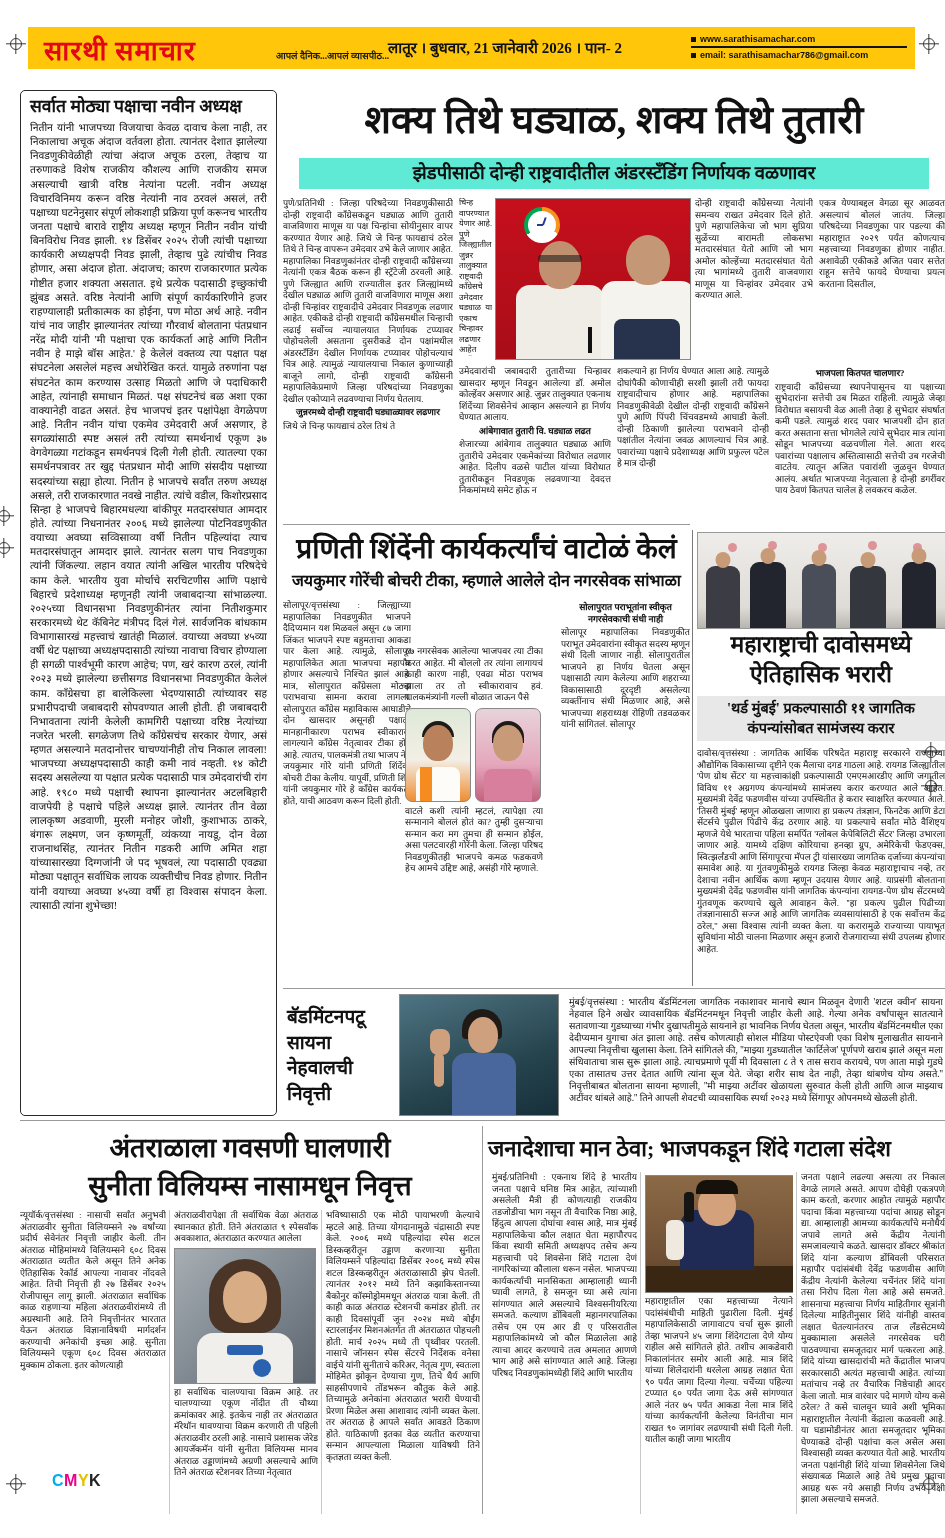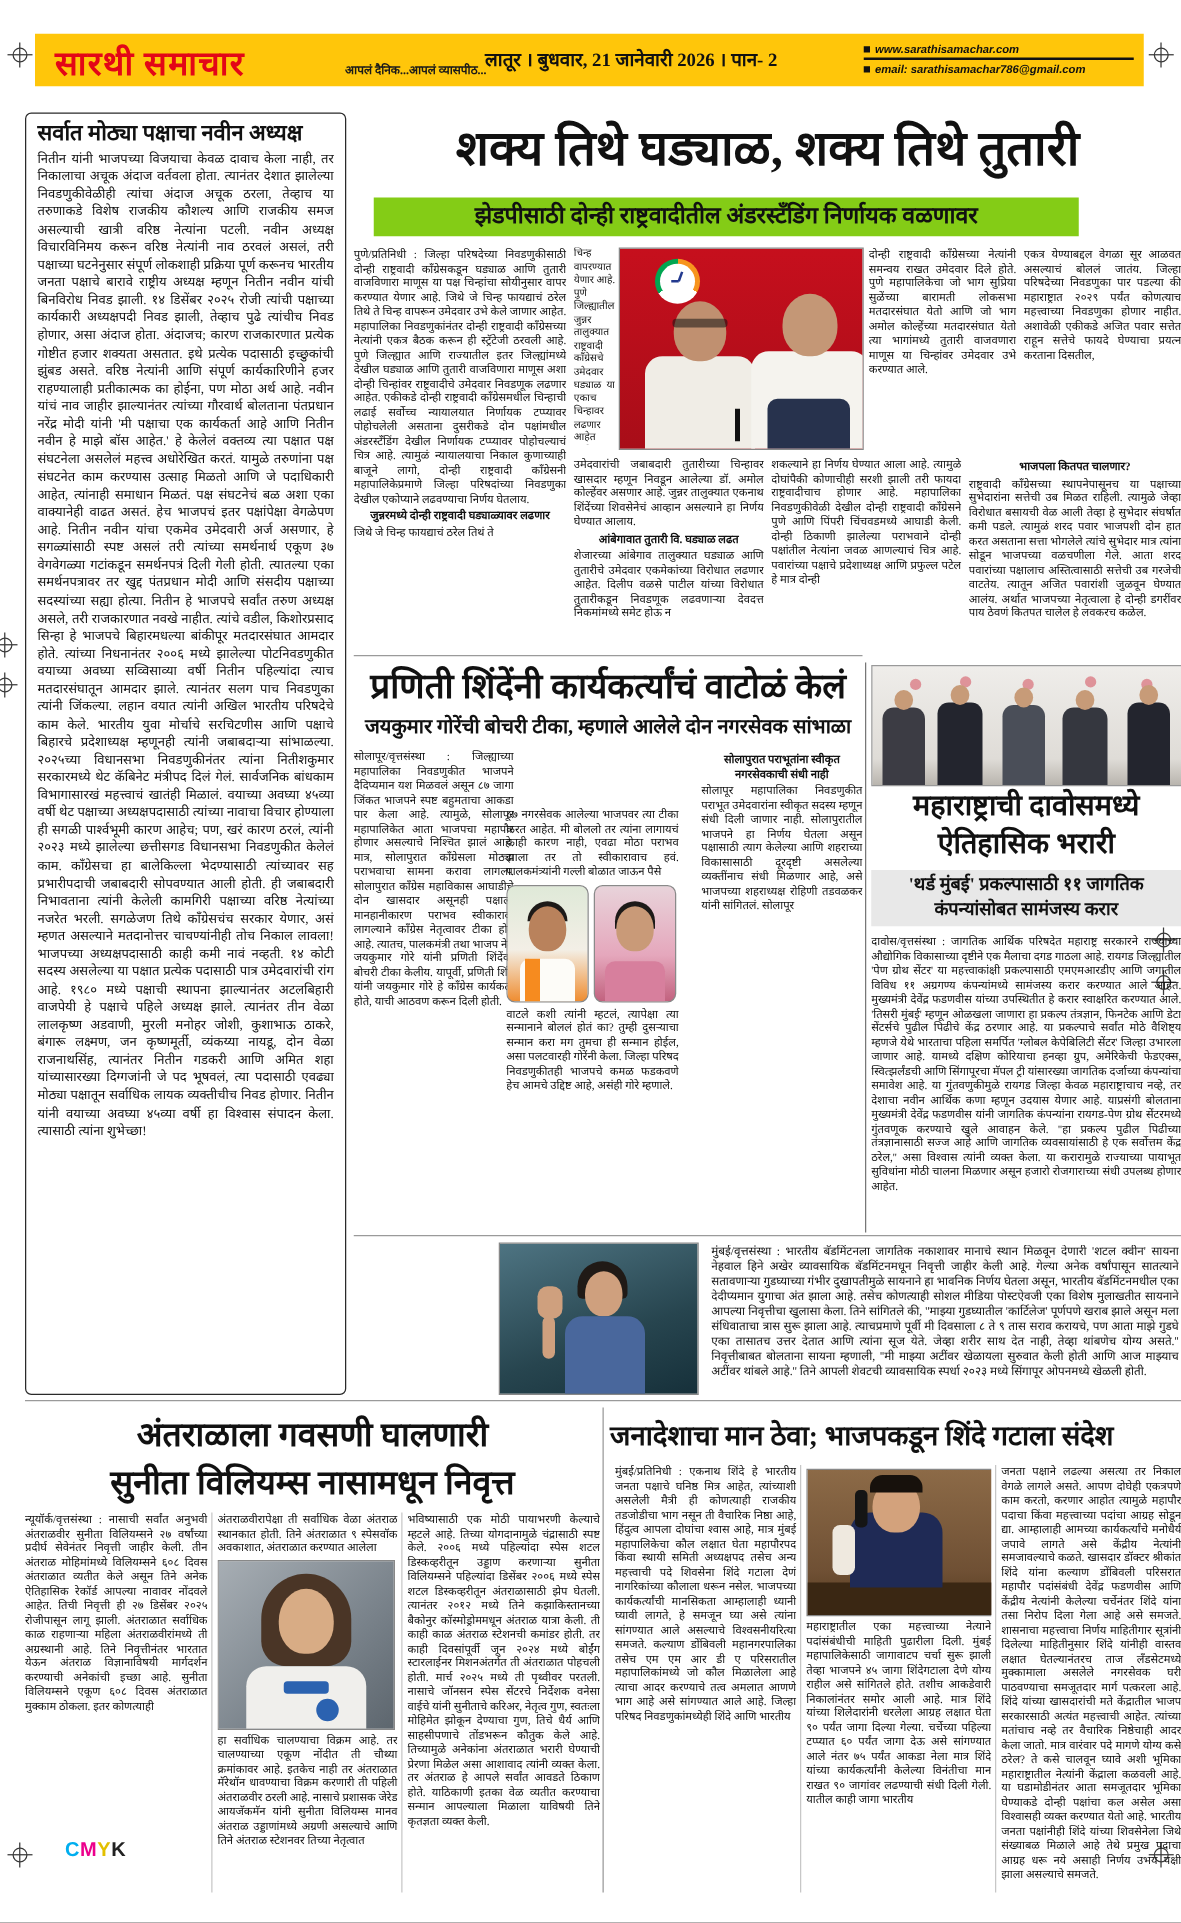--- a/index.html
+++ b/index.html
@@ -10,39 +10,39 @@
   .bt{font-size:9px;line-height:1.28;text-align:justify;}
   .bt10{font-size:10.4px;line-height:1.36;text-align:justify;}
   .inhead{display:block;font-weight:bold;text-align:center;margin:2px 0;}
   .hairline{background:#9a9a9a;}
   
   #masthead{left:28px;top:27px;width:887px;height:42px;background:#ffc60a;}
   #brand{position:absolute;left:16px;top:4px;font-size:27px;font-weight:bold;color:#e30617;
          font-family:"Liberation Serif",serif;letter-spacing:1px;}
   #tagline{position:absolute;left:248px;top:22px;font-size:9.5px;font-weight:bold;color:#1a1a1a;}
   #dateline{position:absolute;left:312px;top:10px;width:330px;text-align:center;font-size:15px;font-weight:bold;color:#111;}
-  #mh-contact{position:absolute;right:8px;top:5px;width:216px;font-family:"Liberation Sans",sans-serif;font-style:italic;}
+  #mh-contact{position:absolute;right:8px;top:5px;width:216px;font-family:"Liberation Sans",sans-serif;}
   #mh-contact .row{font-size:9px;font-weight:bold;color:#111;padding:2px 0;}
   #mh-contact .row:first-child{border-bottom:2px solid #111;}
   #mh-contact .sq{display:inline-block;width:5px;height:5px;background:#111;margin-right:4px;}
   .cmyk{position:absolute;font-family:"Liberation Sans",sans-serif;font-weight:bold;font-size:16px;letter-spacing:.5px;}
   .cmyk .c{color:#00aeef}.cmyk .m{color:#ec008c}.cmyk .y{color:#e3c000}.cmyk .k{color:#222}
   
   .reg{position:absolute;width:20px;height:20px;}
   .reg::before{content:"";position:absolute;left:50%;top:0;bottom:0;width:1.4px;background:#3a3a3a;transform:translateX(-50%);}
   .reg::after{content:"";position:absolute;top:50%;left:0;right:0;height:1.4px;background:#3a3a3a;transform:translateY(-50%);}
   .reg i{position:absolute;inset:4px;border:1.4px solid #3a3a3a;border-radius:50%;}
   
   #editorial{left:20px;top:90px;width:257px;height:1026px;border:1.2px solid #2a2a2a;border-radius:5px;padding:0 9px;box-sizing:border-box;}
   #edit-header{text-align:center;font-size:33px;font-weight:bold;font-style:italic;margin:2px 10px 6px;
                border-bottom:3px solid #111;padding-bottom:2px;}
   #edit-title{font-size:17.5px;font-weight:bold;margin:2px 0 4px;}
   
   #lead-headline{left:283px;top:88px;width:662px;height:64px;font-size:39px;font-weight:bold;text-align:center;line-height:64px;white-space:nowrap;}
-  #lead-subbar{left:299px;top:158px;width:564px;height:31px;background:#84cc16;text-align:center;
+  #lead-subbar{left:299px;top:158px;width:630px;height:31px;background:#5eead4;text-align:center;
                font-size:18.5px;font-weight:bold;line-height:31px;}
   
   .ph{position:absolute;overflow:hidden;}
   #ph-pawar{background:linear-gradient(180deg,#c60f1d 0%,#a80d18 100%);border:1px solid #888;}
   .figure{position:absolute;bottom:0;}
   .fhead{position:absolute;left:50%;transform:translateX(-50%);border-radius:50% 50% 46% 46%;background:#c69b77;}
   .fbody{position:absolute;bottom:0;left:50%;transform:translateX(-50%);border-radius:14px 14px 0 0;}
   .clocklogo{position:absolute;border-radius:50%;background:conic-gradient(#f7941d 0 33%,#ffffff 33% 66%,#00a651 66% 100%);}
   .clocklogo i{position:absolute;inset:4px;background:#fff;border-radius:50%;}
   .clocklogo b{position:absolute;left:50%;top:50%;width:2px;height:8px;background:#233a8f;transform-origin:50% 0;}
@@ -219,20 +219,21 @@
     <div class="dfig" style="left:204px;width:34px;height:66px;">
         <i></i>
       </div>
   </div>
   <div id="dv-headline" class="abs">महाराष्ट्राची दावोसमध्ये ऐतिहासिक भरारी</div>
   <div id="dv-subbar" class="abs">'थर्ड मुंबई' प्रकल्पासाठी ११ जागतिक कंपन्यांसोबत सामंजस्य करार</div>
   <div class="abs clip bt" style="left:697px;top:748px;width:248px;height:236px;">दावोस/वृत्तसंस्था : जागतिक आर्थिक परिषदेत महाराष्ट्र सरकारने राज्याच्या औद्योगिक विकासाच्या दृष्टीने एक मैलाचा दगड गाठला आहे. रायगड जिल्ह्यातील 'पेण ग्रोथ सेंटर' या महत्त्वाकांक्षी प्रकल्पासाठी एमएमआरडीए आणि जगातील विविध ११ अग्रगण्य कंपन्यांमध्ये सामंजस्य करार करण्यात आले आहेत. मुख्यमंत्री देवेंद्र फडणवीस यांच्या उपस्थितीत हे करार स्वाक्षरित करण्यात आले. 'तिसरी मुंबई' म्हणून ओळखला जाणारा हा प्रकल्प तंत्रज्ञान, फिनटेक आणि डेटा सेंटर्सचे पुढील पिढीचे केंद्र ठरणार आहे. या प्रकल्पाचे सर्वांत मोठे वैशिष्ट्य म्हणजे येथे भारताचा पहिला समर्पित 'ग्लोबल केपेबिलिटी सेंटर' जिल्हा उभारला जाणार आहे. यामध्ये दक्षिण कोरियाचा हनव्हा ग्रुप, अमेरिकेची फेडएक्स, स्वित्झर्लंडची आणि सिंगापूरचा मॅपल ट्री यांसारख्या जागतिक दर्जाच्या कंपन्यांचा समावेश आहे. या गुंतवणुकीमुळे रायगड जिल्हा केवळ महाराष्ट्राचाच नव्हे, तर देशाचा नवीन आर्थिक कणा म्हणून उदयास येणार आहे. याप्रसंगी बोलताना मुख्यमंत्री देवेंद्र फडणवीस यांनी जागतिक कंपन्यांना रायगड-पेण ग्रोथ सेंटरमध्ये गुंतवणूक करण्याचे खुले आवाहन केले. ''हा प्रकल्प पुढील पिढीच्या तंत्रज्ञानासाठी सज्ज आहे आणि जागतिक व्यवसायांसाठी हे एक सर्वोत्तम केंद्र ठरेल,'' असा विश्वास त्यांनी व्यक्त केला. या करारामुळे राज्याच्या पायाभूत सुविधांना मोठी चालना मिळणार असून हजारो रोजगाराच्या संधी उपलब्ध होणार आहेत.</div>
 
   <div class="abs hairline" style="left:283px;top:988px;width:662px;height:1px;"></div>
 
+  <div id="sa-headline" class="abs">बॅडमिंटनपटू सायना नेहवालची निवृत्ती</div>
   <div class="ph" id="ph-saina" style="left:399px;top:994px;width:158px;height:120px;">
     <div class="abs" style="left:62px;top:14px;width:40px;height:30px;border-radius:20px 20px 4px 4px;background:#201a16;"></div>
     <div class="abs" style="left:68px;top:22px;width:30px;height:36px;border-radius:50% 50% 46% 46%;background:#cfa07e;"></div>
     <div class="abs" style="left:52px;top:58px;width:64px;height:62px;border-radius:14px 14px 0 0;background:#49679c;"></div>
     <div class="abs" style="left:30px;top:34px;width:20px;height:26px;border-radius:8px;background:#cfa07e;"></div>
     <div class="abs" style="left:34px;top:58px;width:10px;height:34px;background:#cfa07e;border-radius:5px;"></div>
   </div>
   <div class="abs clip bt" style="left:569px;top:996px;width:374px;height:120px;font-size:9.4px;">मुंबई/वृत्तसंस्था : भारतीय बॅडमिंटनला जागतिक नकाशावर मानाचे स्थान मिळवून देणारी 'शटल क्वीन' सायना नेहवाल हिने अखेर व्यावसायिक बॅडमिंटनमधून निवृत्ती जाहीर केली आहे. गेल्या अनेक वर्षांपासून सातत्याने सतावणाऱ्या गुडघ्याच्या गंभीर दुखापतीमुळे सायनाने हा भावनिक निर्णय घेतला असून, भारतीय बॅडमिंटनमधील एका देदीप्यमान युगाचा अंत झाला आहे. तसेच कोणत्याही सोशल मीडिया पोस्टऐवजी एका विशेष मुलाखतीत सायनाने आपल्या निवृत्तीचा खुलासा केला. तिने सांगितले की, ''माझ्या गुडघ्यातील 'कार्टिलेज' पूर्णपणे खराब झाले असून मला संधिवाताचा त्रास सुरू झाला आहे. त्याचप्रमाणे पूर्वी मी दिवसाला ८ ते ९ तास सराव करायचे, पण आता माझे गुडघे एका तासातच उत्तर देतात आणि त्यांना सूज येते. जेव्हा शरीर साथ देत नाही, तेव्हा थांबणेच योग्य असते.'' निवृत्तीबाबत बोलताना सायना म्हणाली, ''मी माझ्या अटींवर खेळायला सुरुवात केली होती आणि आज माझ्याच अटींवर थांबले आहे.'' तिने आपली शेवटची व्यावसायिक स्पर्धा २०२३ मध्ये सिंगापूर ओपनमध्ये खेळली होती.</div>
 
   <div class="abs hairline" style="left:20px;top:1120px;width:925px;height:1px;"></div>

